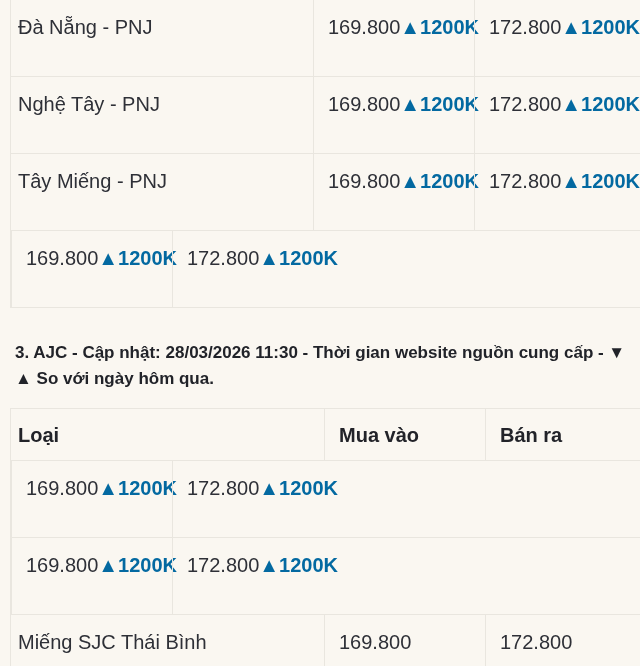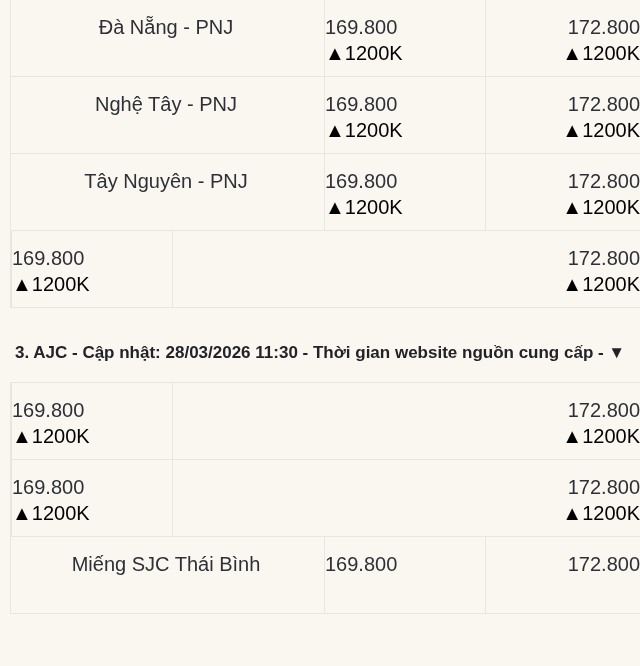--- a/index.html
+++ b/index.html
@@ -29,31 +29,30 @@
     font-size: 20px;
     line-height: 26px;
   }
   .header-row .cell { padding-top: 13px; font-weight: 700; color: #222329; }
   .cell-label {
     width: 313px;
     padding-left: 7px;
     padding-right: 10px;
     overflow: hidden;
     white-space: nowrap;
-    text-align: center;
   }
   .cell-price {
     width: 161px;
+    padding-left: 14px;
     border-left: 1px solid #e9e6df;
     display: flex;
-    flex-direction: column;
   }
   .cell-sell { width: auto; flex: 1; text-align: right; }
   .price { display: block; color: #2e3037; }
-  .delta { display: block; font-weight: 400; color: #000000; }
+  .delta { display: block; font-weight: 700; color: #0369a1; }
   .section-heading {
     margin: 32px 15px 0 15px;
     font-size: 17px;
     font-weight: 700;
     line-height: 26px;
     color: #212329;
   }
   .section-heading .hl { display: block; white-space: nowrap; overflow: hidden; }
   .table-ajc-wrap { margin-top: 16px; }
 </style>
@@ -82,21 +81,21 @@
         <span class="price">169.800</span>
         <span class="delta">▲1200K</span>
       </div>
       <div class="cell cell-price cell-sell">
         <span class="price">172.800</span>
         <span class="delta">▲1200K</span>
       </div>
     </div>
 
     <div class="t-row">
-      <div class="cell cell-label">Tây Nguyên - PNJ</div>
+      <div class="cell cell-label">Tây Miếng - PNJ</div>
       <div class="cell cell-price">
         <span class="price">169.800</span>
         <span class="delta">▲1200K</span>
       </div>
       <div class="cell cell-price cell-sell">
         <span class="price">172.800</span>
         <span class="delta">▲1200K</span>
       </div>
     </div>
 
@@ -108,25 +107,31 @@
       <div class="cell cell-price cell-sell">
         <span class="price">172.800</span>
         <span class="delta">▲1200K</span>
       </div>
     </div>
 
   </section>
 
   <h3 class="section-heading">
     <span class="hl">3. AJC - Cập nhật: 28/03/2026 11:30 - Thời gian website nguồn cung cấp - ▼/</span>
+    <span class="hl">▲ So với ngày hôm qua.</span>
   </h3>
 
   <div class="table-ajc-wrap">
     <section class="price-table table-ajc">
 
+      <div class="t-row header-row">
+        <div class="cell cell-label">Loại</div>
+        <div class="cell cell-price">Mua vào</div>
+        <div class="cell cell-price cell-sell">Bán ra</div>
+      </div>
 
       <div class="t-row">
         <div class="cell cell-price">
           <span class="price">169.800</span>
           <span class="delta">▲1200K</span>
         </div>
         <div class="cell cell-price cell-sell">
           <span class="price">172.800</span>
           <span class="delta">▲1200K</span>
         </div>

